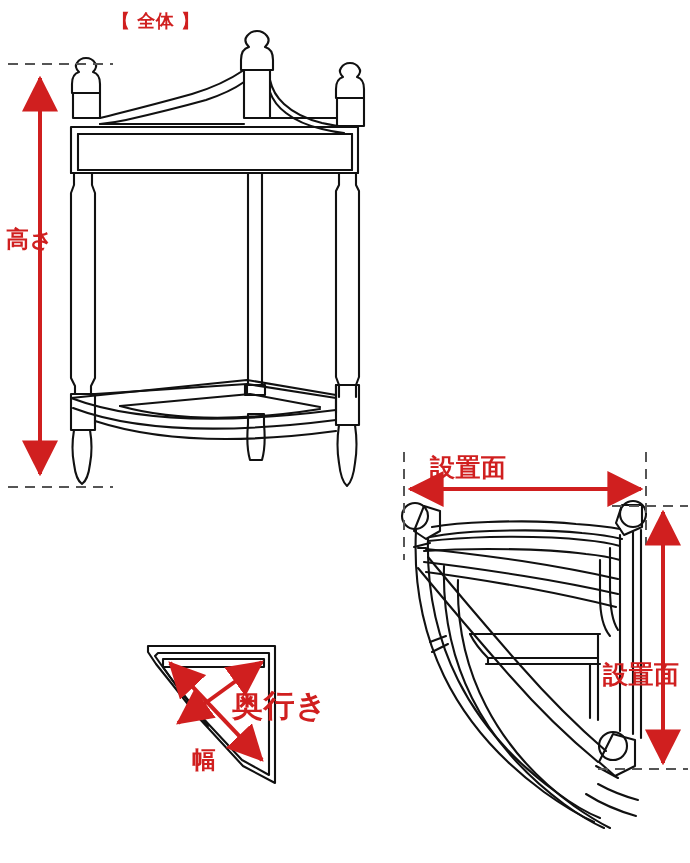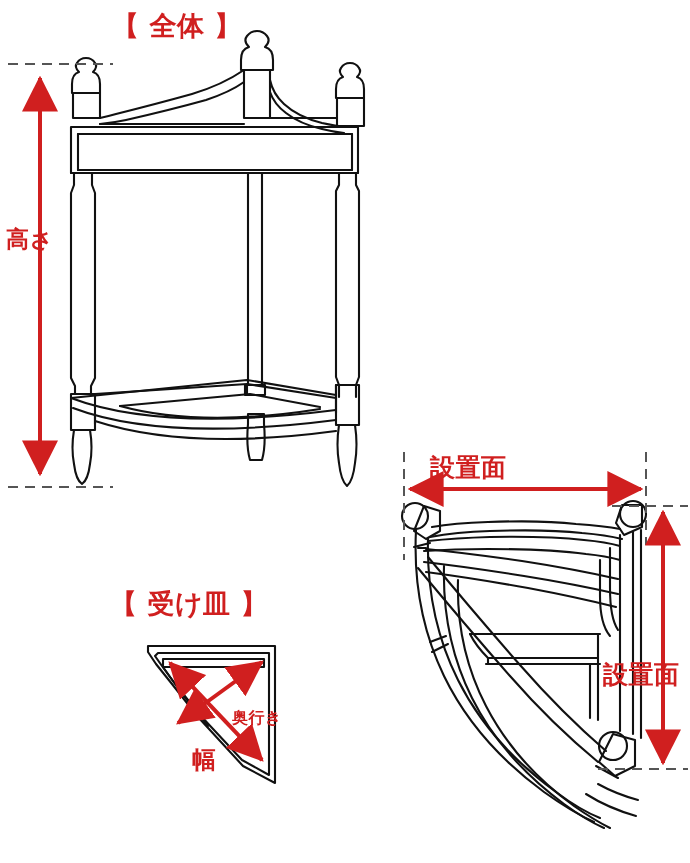--- a/index.html
+++ b/index.html
@@ -7,24 +7,24 @@
     width:690px;height:863px;position:relative;overflow:hidden;
     font-family:"DejaVu Sans","Liberation Sans",sans-serif;
   }
   #stage{position:absolute;left:0;top:0;width:690px;height:863px;}
   svg.layer{position:absolute;left:0;top:0;width:690px;height:863px;}
   .lbl{
     position:absolute;color:#d01f1f;font-weight:700;white-space:nowrap;
     font-family:"DejaVu Sans","Liberation Sans",sans-serif;
     line-height:1;letter-spacing:0.5px;
   }
-  #lbl-overall{left:112px;top:12px;font-size:27px;}
+  #lbl-overall{left:112px;top:12px;font-size:18px;}
   #lbl-saucer{left:110px;top:590px;font-size:27px;}
   #lbl-height{left:6px;top:228px;font-size:23px;}
-  #lbl-depth{left:232px;top:710px;font-size:16px;}
+  #lbl-depth{left:232px;top:690px;font-size:31px;}
   #lbl-width{left:192px;top:748px;font-size:24px;}
   #lbl-foot-h{left:430px;top:455px;font-size:25px;}
   #lbl-foot-v{left:603px;top:662px;font-size:25px;}
 </style>
 </head>
 <body>
 
 <div id="stage">
 
   <svg class="layer" viewBox="0 0 690 863">
@@ -166,21 +166,20 @@
       <line x1="40" y1="78" x2="40" y2="474" marker-start="url(#arrStart)" marker-end="url(#arrEnd)"></line>
       <line x1="410" y1="489" x2="641" y2="489" marker-start="url(#arrStart)" marker-end="url(#arrEnd)"></line>
       <line x1="663" y1="512" x2="663" y2="763" marker-start="url(#arrStart)" marker-end="url(#arrEnd)"></line>
       <line x1="170" y1="663" x2="262" y2="760" marker-start="url(#arrStart)" marker-end="url(#arrEnd)"></line>
       <line x1="262" y1="662" x2="178" y2="723" marker-start="url(#arrStart)" marker-end="url(#arrEnd)"></line>
     </g>
   </svg>
 
   <div class="lbl" id="lbl-overall">【 全体 】</div>
 
-  <div class="lbl" id="lbl-saucer">【 受け皿 】</div>
 
   <div class="lbl" id="lbl-height">高さ</div>
 
   <div class="lbl" id="lbl-depth">奥行き</div>
 
   <div class="lbl" id="lbl-width">幅</div>
 
   <div class="lbl" id="lbl-foot-h">設置面</div>
 
   <div class="lbl" id="lbl-foot-v">設置面</div>

